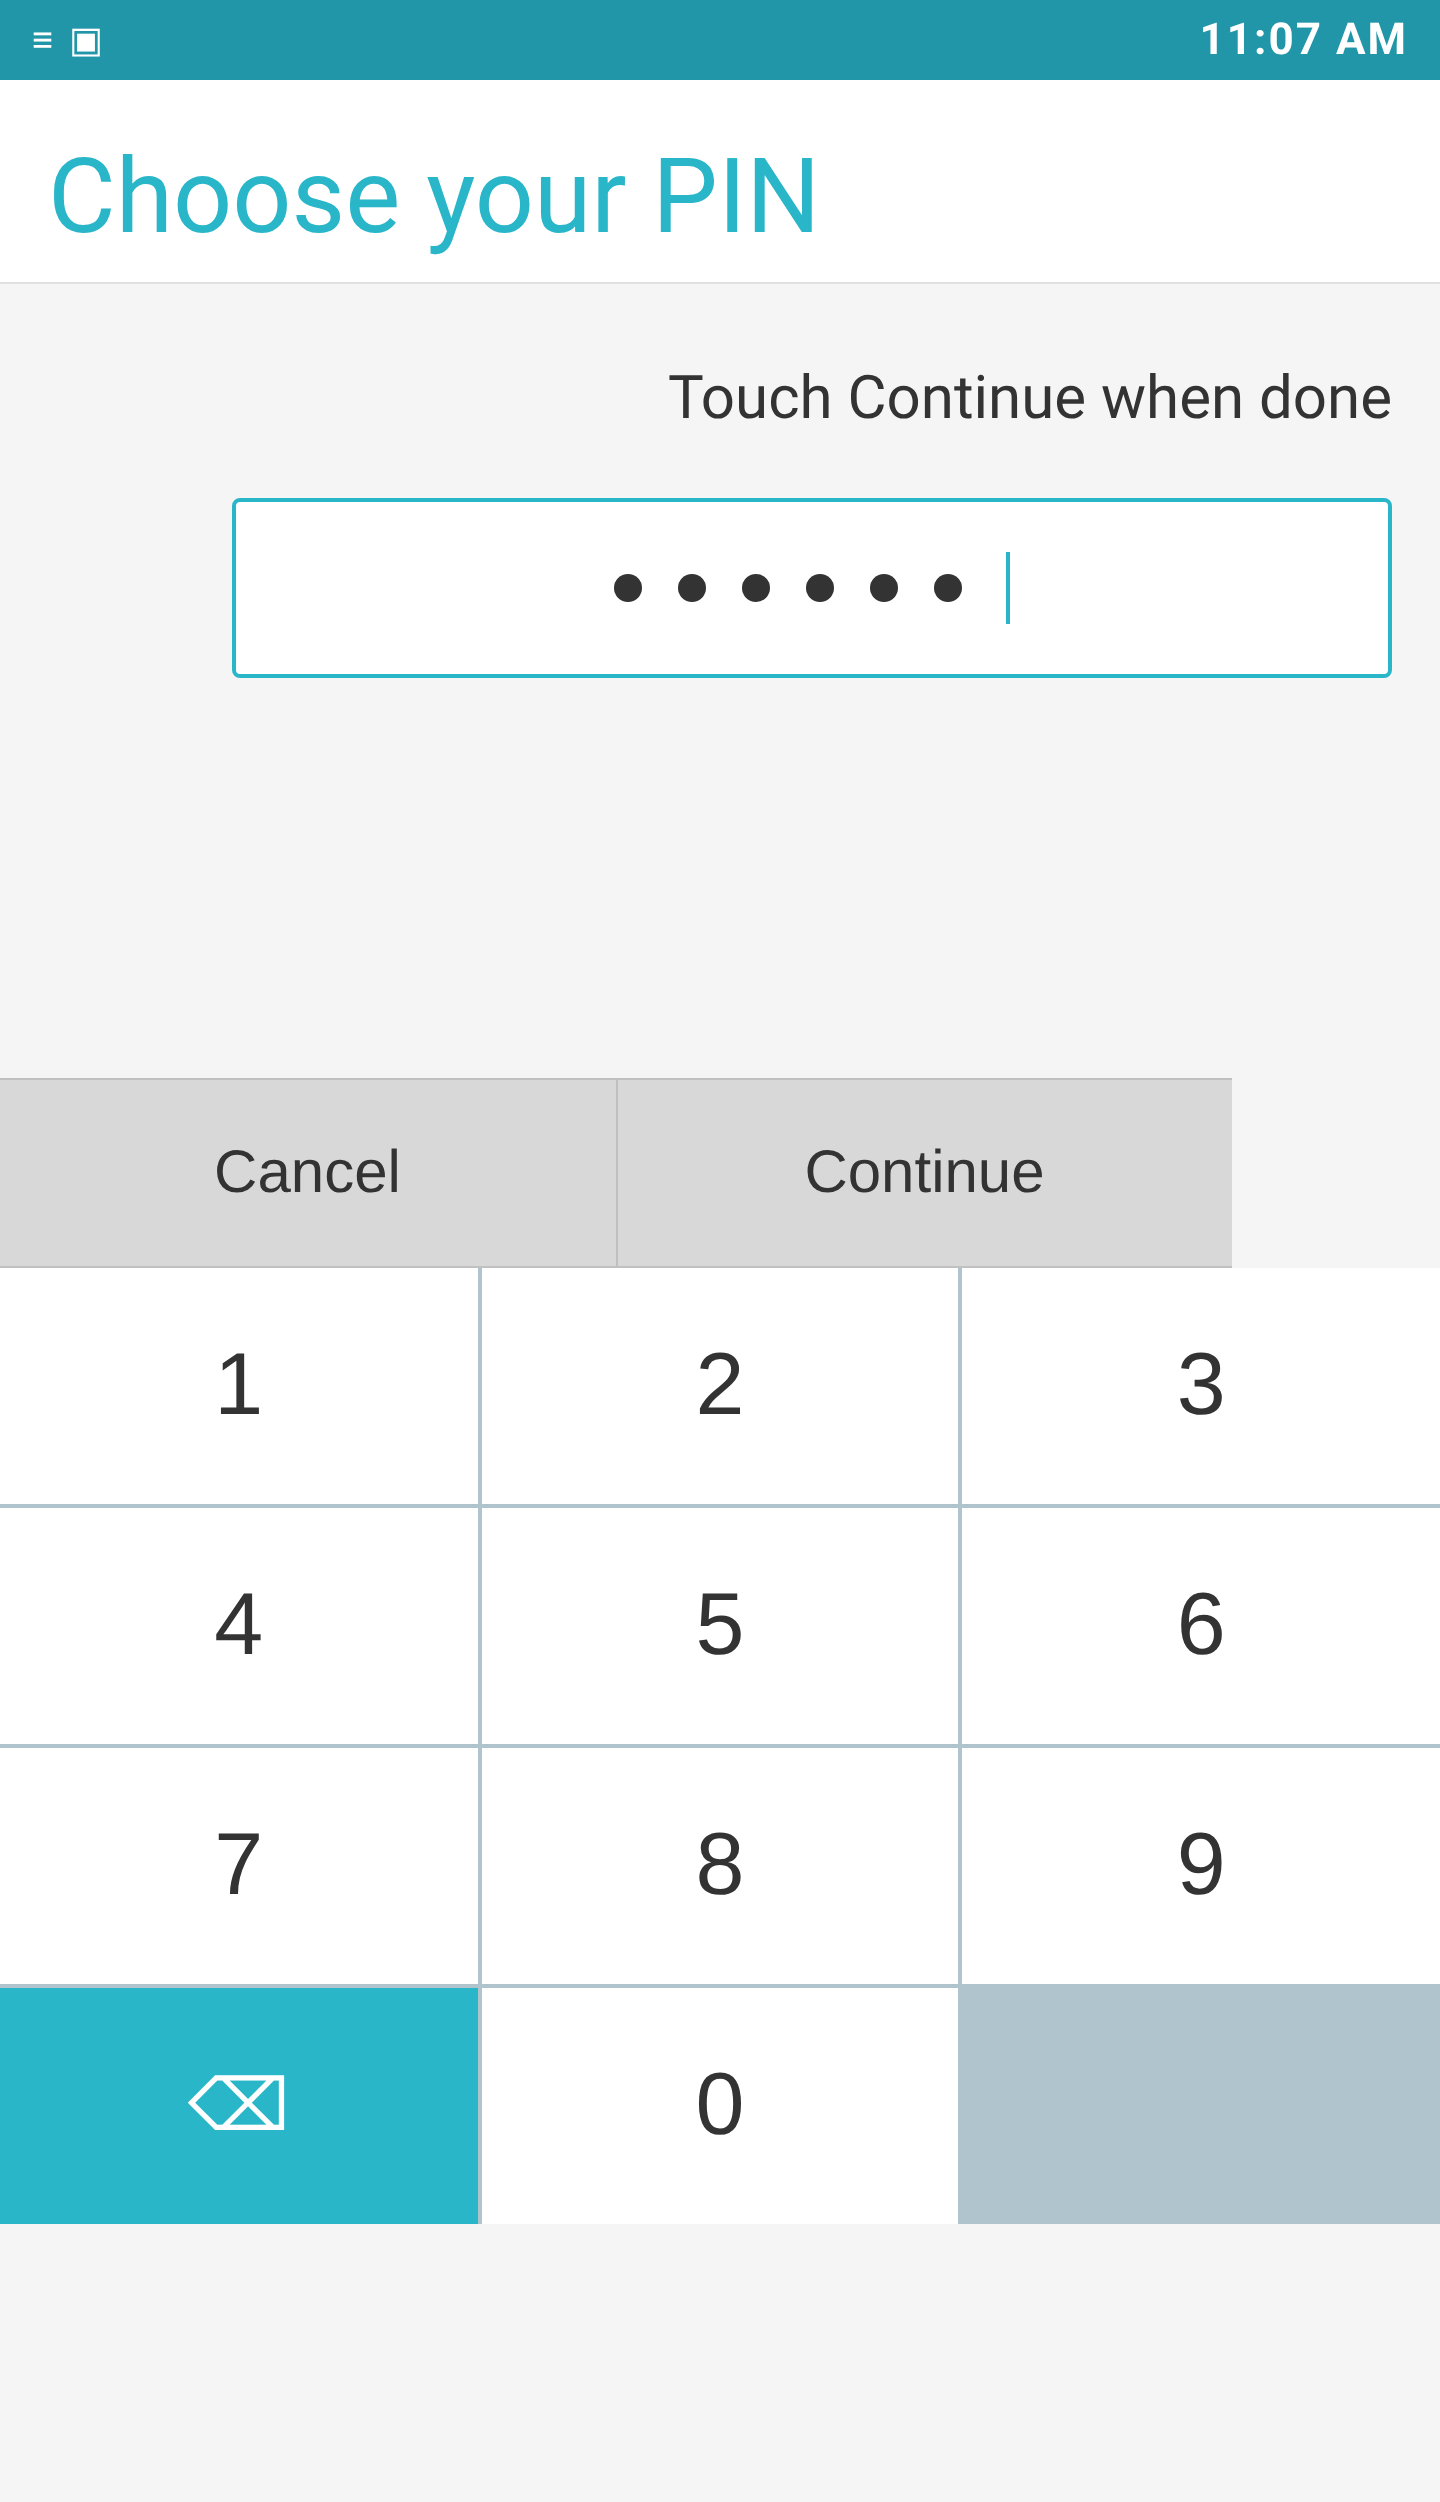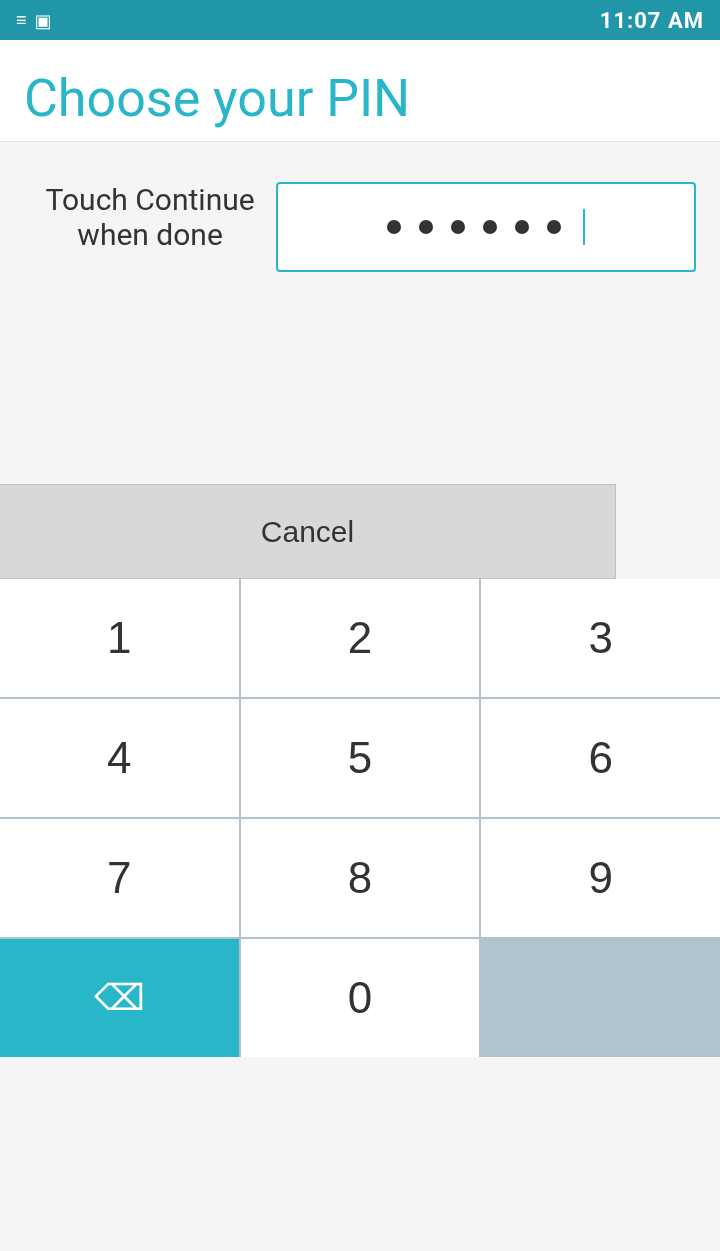--- a/index.html
+++ b/index.html
@@ -58,22 +58,22 @@
       color: #29b6c8;
       font-weight: 400;
     }
 
     
     .main-content {
       width: 720px;
       background: #f5f5f5;
       padding: 40px 24px 20px 24px;
       display: flex;
-      flex-direction: row;
-      align-items: flex-start;
+      flex-direction: column;
+      align-items: flex-end;
     }
 
     .instruction-text {
       font-size: 30px;
       color: #333;
       text-align: center;
       margin-bottom: 32px;
     }
 
     .pin-input-container {
@@ -215,20 +215,21 @@
       <span class="pin-dot"></span>
       <span class="cursor-line"></span>
     </div>
   </div>
 </div>
 
 <div class="spacer"></div>
 
 <div class="action-buttons">
   <button class="action-btn">Cancel</button>
+  <button class="action-btn">Continue</button>
 </div>
 
 <div class="numpad">
   <button class="num-btn">1</button>
   <button class="num-btn">2</button>
   <button class="num-btn">3</button>
   <button class="num-btn">4</button>
   <button class="num-btn">5</button>
   <button class="num-btn">6</button>
   <button class="num-btn">7</button>

